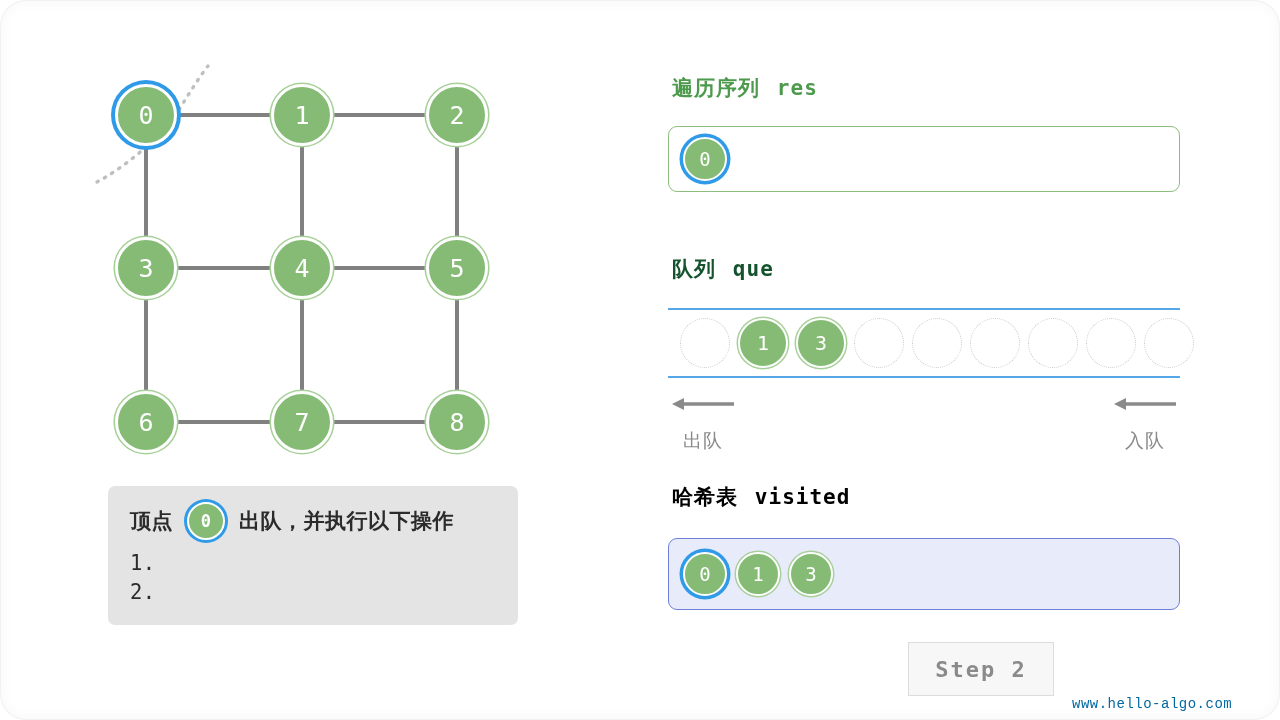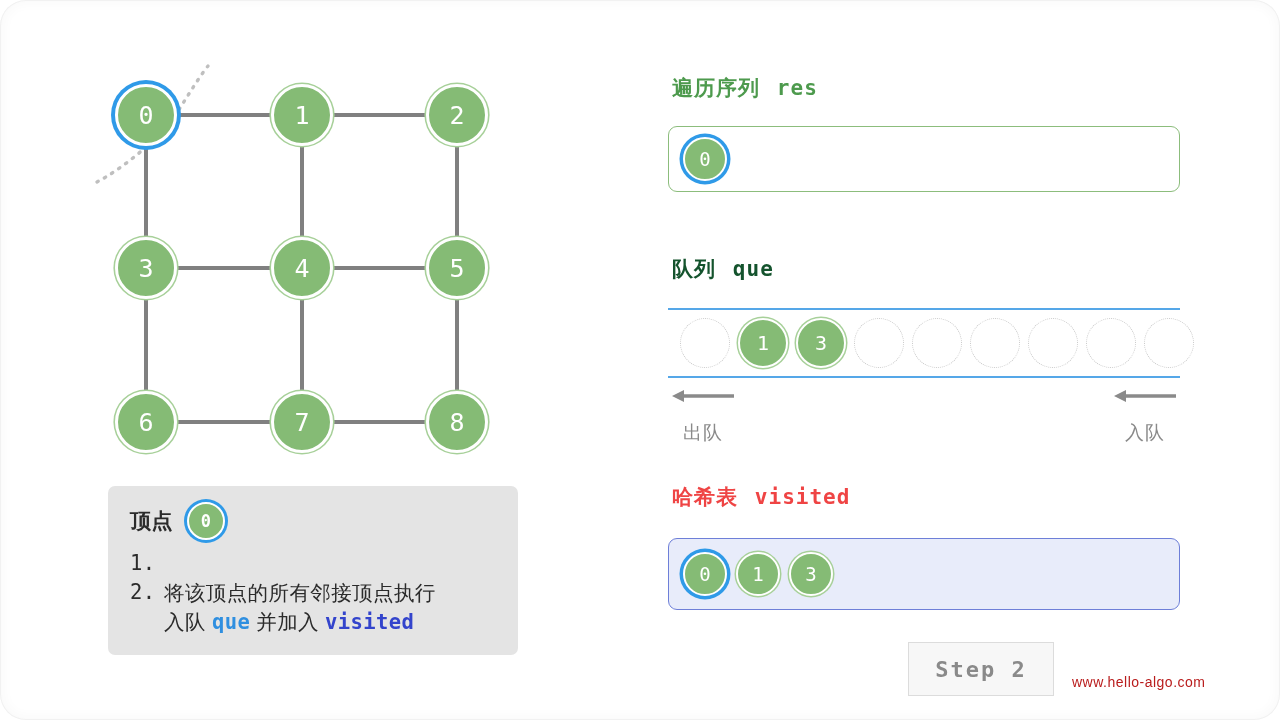--- a/index.html
+++ b/index.html
@@ -69,21 +69,21 @@
   .panel-title {
     font-size: 21px; font-weight: bold; letter-spacing: 1px;
     font-family: "Liberation Sans", sans-serif;
     text-align: center;
   }
   .panel-title .mono {
     font-family: "DejaVu Sans Mono", monospace; margin-left: 10px;
   }
   .t-green { color: #4d9a4d; }
   .t-blue  { color: #14532d; }
-  .t-indigo{ color: #ef4444; }
+  .t-indigo{ color: #000000; }
 
   #res-title { position: absolute; left: 4px; top: 74px; }
   #res-box {
     position: absolute; left: 0; top: 126px;
     width: 512px; height: 66px;
     border: 1.8px solid #8cbd7c; border-radius: 9px;
     display: flex; align-items: center; padding-left: 14px;
   }
   .cell {
     width: 44px; height: 44px; border-radius: 50%;
@@ -101,21 +101,21 @@
 
   #que-title { position: absolute; left: 4px; top: 255px; }
   #que-box {
     position: absolute; left: 0; top: 308px;
     width: 512px; height: 70px;
     border-top: 2px solid #55a7e8; border-bottom: 2px solid #55a7e8;
     display: flex; align-items: center; gap: 8px; padding-left: 12px;
   }
   #que-box .cell { width: 50px; height: 50px; font-size: 20px; }
   #que-arrows { position: absolute; left: 0; top: 384px; width: 512px; height: 62px; }
-  .arrow-grp { position: absolute; top: 4px; }
+  .arrow-grp { position: absolute; top: 12px; }
   .arrow-grp.left  { left: 2px; }
   .arrow-grp.right { left: 444px; }
   .arrow-lbl {
     margin-top: 12px; font-size: 19px; color: #8a8a8a;
     letter-spacing: 1px; text-align: center; width: 66px;
   }
 
   #vis-title { position: absolute; left: 4px; top: 483px; }
   #vis-box {
     position: absolute; left: 0; top: 538px;
@@ -128,23 +128,23 @@
   
   #step {
     position: absolute; left: 908px; top: 642px;
     width: 146px; height: 54px;
     background: #f7f7f7; border: 1.4px solid #dcdcdc; border-radius: 0;
     display: flex; align-items: center; justify-content: center;
     font-family: "DejaVu Sans Mono", monospace; font-weight: bold;
     font-size: 22px; color: #8a8a8a; letter-spacing: 2px;
   }
   #watermark {
-    position: absolute; left: 1072px; top: 674px;
-    font-family: Liberation Sans, sans-serif;
-    font-size: 14px; color: #b91c1c; letter-spacing: 0.5px;
+    position: absolute; left: 1072px; top: 696px;
+    font-family: Liberation Mono, monospace;
+    font-size: 14px; color: #0369a1; letter-spacing: 0.5px;
   }
 </style>
 </head>
 <body>
 
 <div id="canvas">
 
   <div id="graph">
     <svg width="640" height="500" style="position:absolute;left:0;top:0">
       <g id="edge-group">
@@ -173,34 +173,28 @@
         <div class="node" style="left: 115px; top: 391px;">6</div>
         <div class="node" style="left: 271px; top: 391px;">7</div>
         <div class="node" style="left: 426px; top: 391px;">8</div>
       </div>
   </div>
 
   <div id="caption">
     <div class="cap-head">
       <span>顶点</span>
       <span class="mini-node">0</span>
+      <span>出队，并执行以下操作</span>
     </div>
     <ol>
       <li>
         <span class="num">1.</span>
       </li>
       <li>
         <span class="num">2.</span>
-        <span>
-          <span>将该顶点的所有邻接顶点执行</span><br>
-          <span>入队</span>
-          <span class="code-que">que</span>
-          <span>并加入</span>
-          <span class="code-vis">visited</span>
-        </span>
       </li>
     </ol>
   </div>
 
   <div id="right">
 
     <div class="panel-title t-green" id="res-title">
       <span>遍历序列</span>
       <span class="mono">res</span>
     </div>

